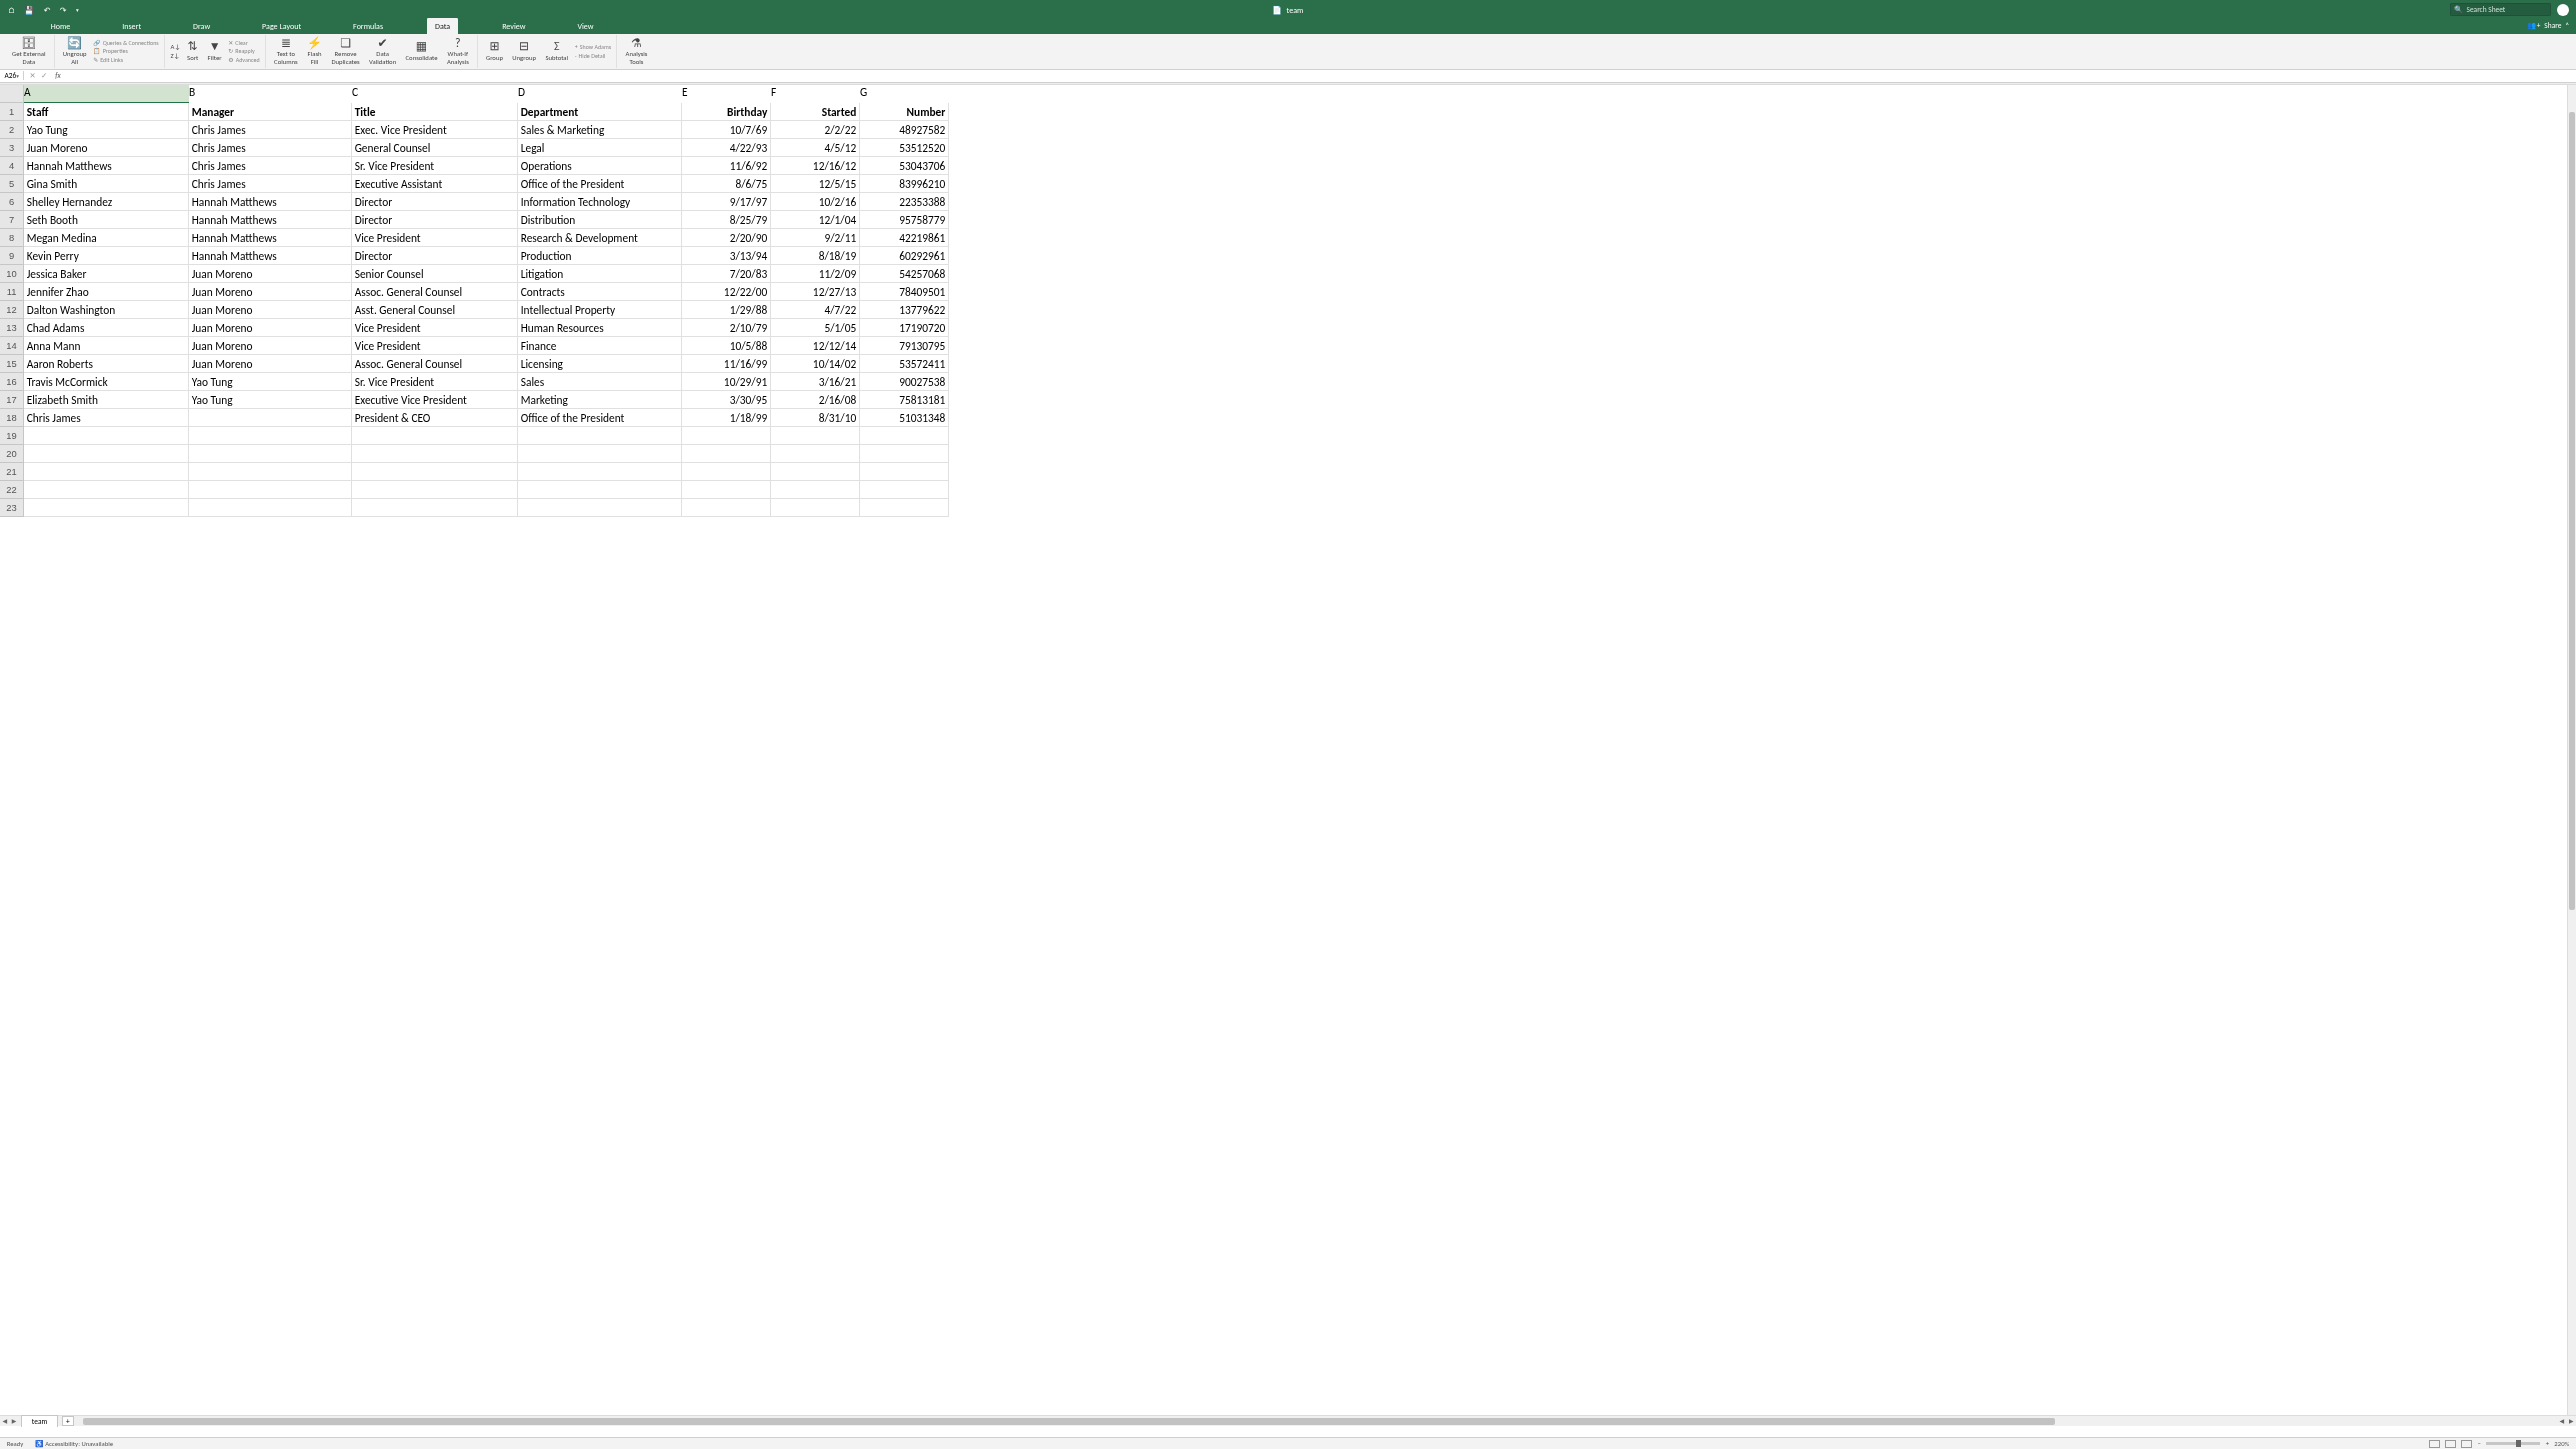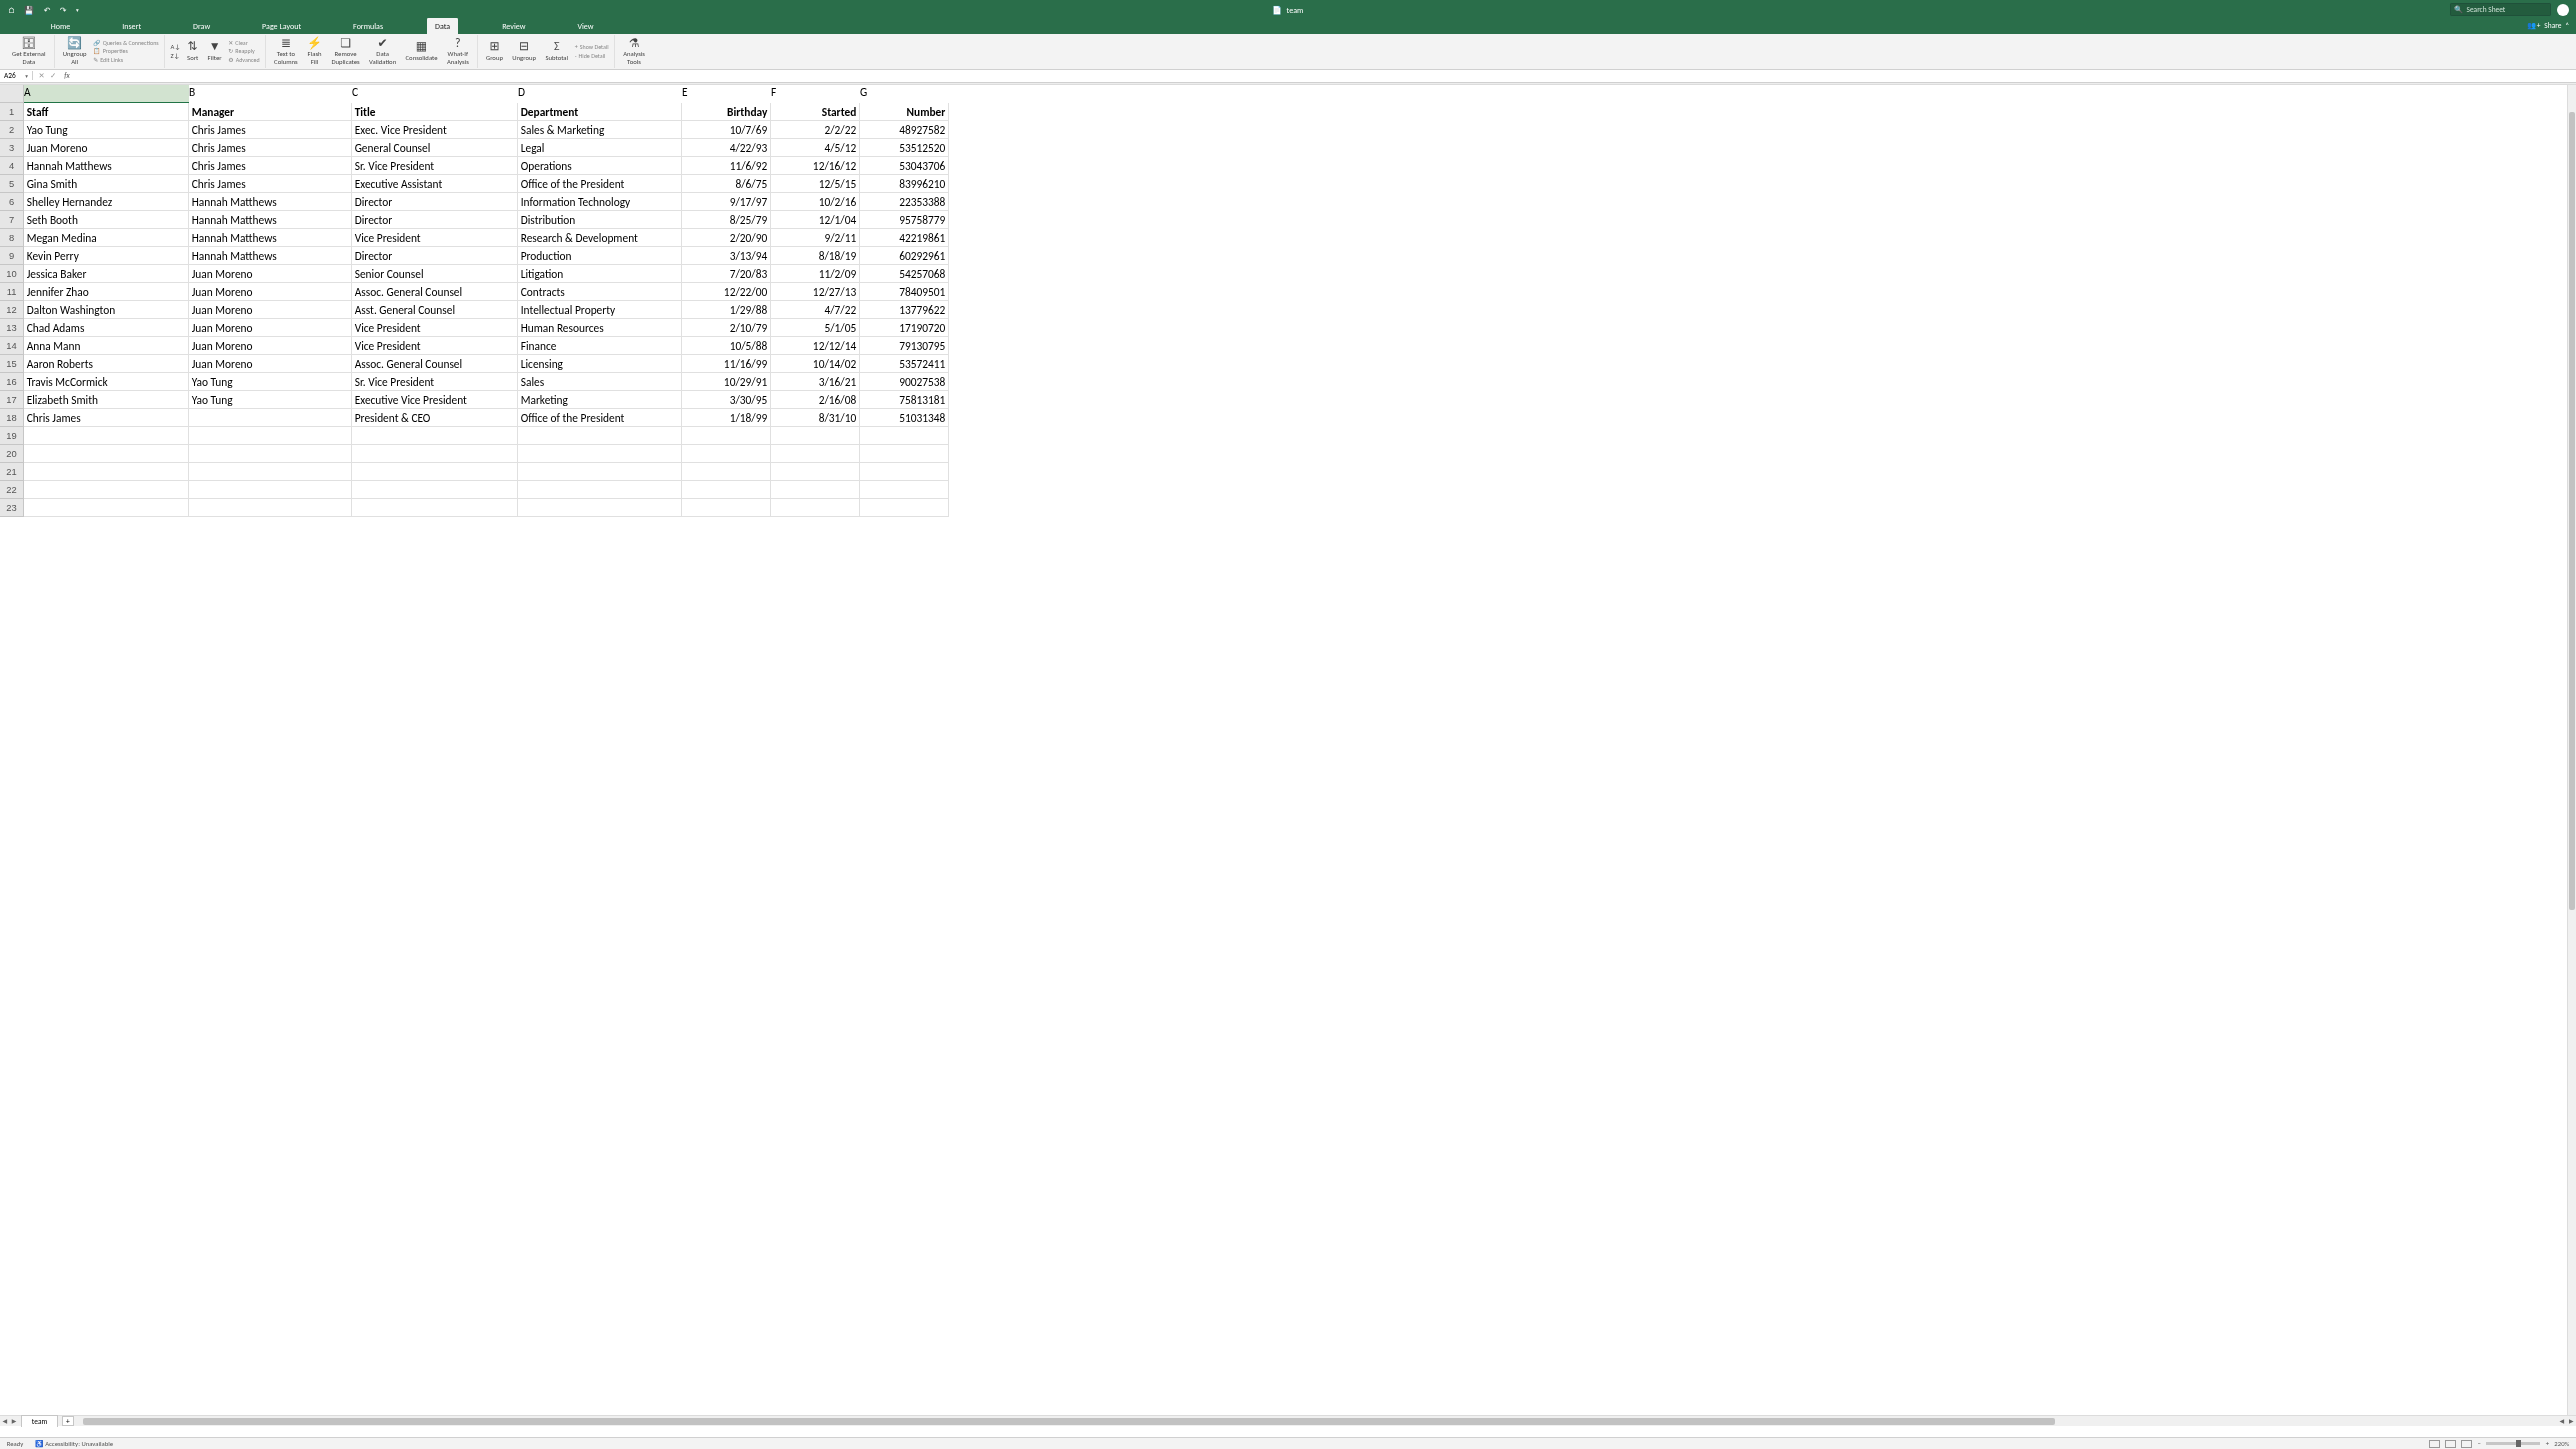--- a/index.html
+++ b/index.html
@@ -68,21 +68,21 @@
 
 
 .fx-bar {
   height: 13.4px;
   border-bottom: 0.7px solid #d0d0d0;
   display: flex;
   align-items: center;
   font-size: 7.4px;
   background: #fff;
 }
-.name-box { width: 33px; border-right: 0.7px solid #d0d0d0; padding: 0 4px; display:flex; align-items:center; justify-content:space-between; }
+.name-box { width: 24px; border-right: 0.7px solid #d0d0d0; padding: 0 4px; display:flex; align-items:center; justify-content:flex-end; }
 .name-box .dd { font-size: 5.4px; color:#666; }
 .fx-ctrls { display: flex; gap: 5.4px; padding: 0 5.4px; color: #999; }
 .fx-label { font-style: italic; color: #555; padding: 0 2.7px; }
 .fx-input { flex: 1; padding: 0 2.7px; }
 
 
 .topline { height: 2px; background: linear-gradient(#e5e5e5,#f5f5f5); border-bottom:0.7px solid #dcdcdc;}
 
 
 .grid-wrap { position: absolute; top: 85px; bottom: 23px; left: 0; right: 0; overflow: hidden; background: #fff; }
@@ -272,21 +272,21 @@
       </div>
     <div class="vbtn">
         <span class="ic">⊟</span>
         <span>Ungroup</span>
       </div>
     <div class="vbtn">
         <span class="ic">Σ</span>
         <span>Subtotal</span>
       </div>
     <div class="mini">
-      <span>+ <span>Show Detail</span></span>
+      <span>+ <span>Show Adams</span></span>
       <span>- <span>Hide Detail</span></span>
     </div>
   </div>
   <div class="rgroup">
     <div class="vbtn">
         <span class="ic">⚗</span>
         <span style="white-space:pre;">Analysis
 Tools</span>
       </div>
   </div>

